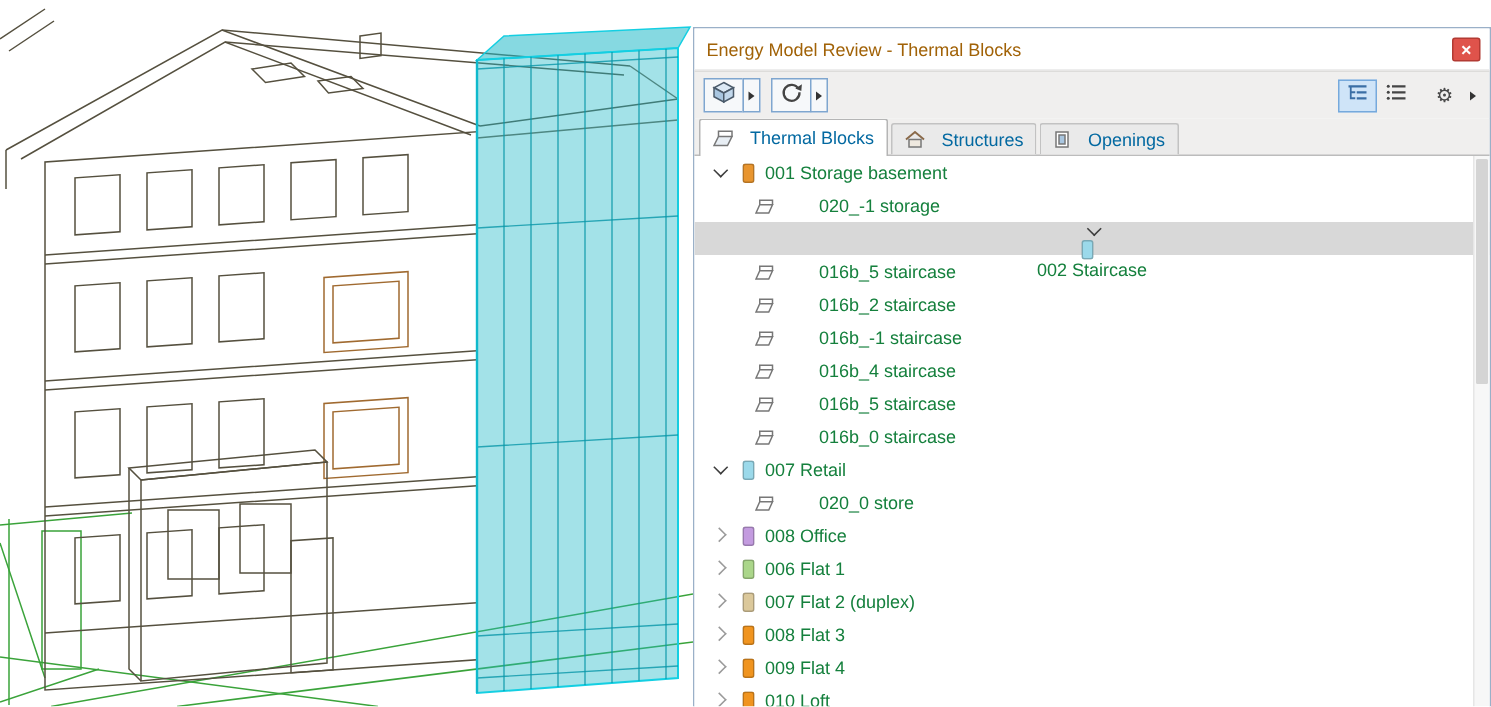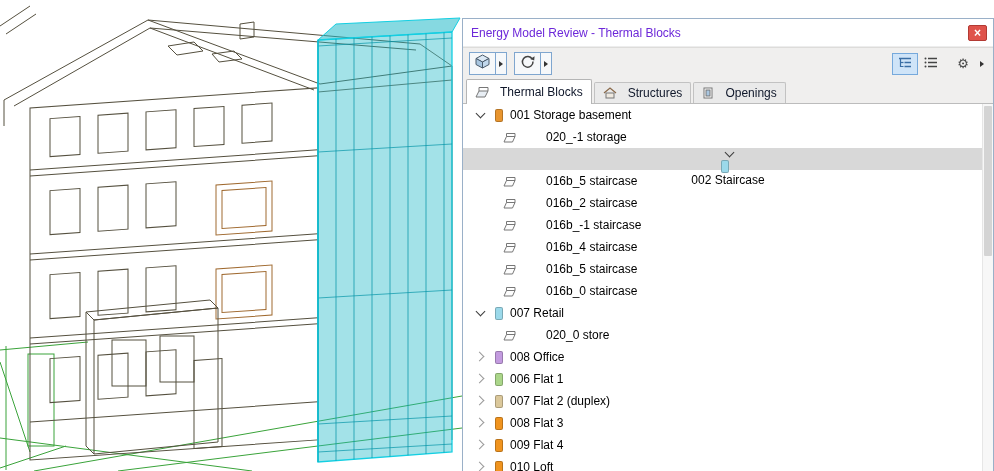--- a/index.html
+++ b/index.html
@@ -10,21 +10,21 @@
   
   .view3d { position:absolute; left:0; top:0; width:462px; height:471px; background:#fff; }
 
   
   .panel { position:absolute; left:462px; top:18px; width:532px; height:453px;
            background:#fff; border:1px solid #9ab0c8; border-bottom:none;
            display:flex; flex-direction:column; }
 
   .titlebar { height:28px; flex:none; background:#fff; display:flex; align-items:center;
               padding:0 6px 0 8px; border-bottom:1px solid #ededed; }
-  .titlebar .title { font-size:12px; color:#6d28d9; }
+  .titlebar .title { font-size:12px; color:#a16207; }
   .closebtn { margin-left:auto; width:19px; height:16px; border:1px solid #b23a33; border-radius:2px;
               color:#fff; font-size:12px; font-weight:bold; line-height:14px; text-align:center;
               cursor:pointer; }
 
   .toolbar { height:32px; flex:none; background:#f0efee; border-top:1px solid #dddcda;
              display:flex; align-items:center; padding:0 6px; }
   .combo { display:flex; align-items:stretch; margin-right:7px; }
   .tbb { display:flex; align-items:center; justify-content:center; background:#f6f8fa;
          border:1px solid #7fa6cf; height:23px; cursor:pointer; }
   .tbb.main { width:27px; }
@@ -32,21 +32,21 @@
   .tbb.flat { background:transparent; border:1px solid transparent; }
   .tbb.view { width:26px; height:22px; background:transparent; border:1px solid transparent; }
   .tbb.view.active { border:1px solid #76a9dc; }
   .tri { width:0; height:0; border-left:4px solid #333; border-top:3.5px solid transparent;
          border-bottom:3.5px solid transparent; }
   .gear { font-size:13px; color:#4a4a4a; line-height:1; }
   .tb-spacer { flex:1; }
 
   .tabstrip { height:25px; flex:none; background:#f0efee; border-bottom:1px solid #bcbcbc;
               display:flex; align-items:flex-end; padding-left:3px; }
-  .tab { display:flex; align-items:center; gap:5px; font-size:12px; color:#0f172a;
+  .tab { display:flex; align-items:center; gap:5px; font-size:12px; color:#0369a1;
          border:1px solid #c2c2c2; border-bottom:none; border-radius:2px 2px 0 0;
          background:#eaeaea; height:21px; padding:0 8px; margin-right:2px; cursor:pointer; }
   .tab.active { background:#fff; height:25px; margin-bottom:-1px; border-color:#b5b5b5; }
 
   .tree { flex:1; background:#fff; position:relative; font-size:12px; overflow:hidden; }
   .row { height:22px; display:flex; align-items:center; width:100%; cursor:default; }
   .chev { width:12px; height:12px; flex:none; margin-left:12px; margin-right:8px;
           position:relative; cursor:pointer; }
   .chev.down::before { content:""; position:absolute; left:2px; top:1px; width:6px; height:6px;
           border-right:1.8px solid #3c3c3c; border-bottom:1.8px solid #3c3c3c; transform:rotate(45deg); }
@@ -242,21 +242,21 @@
       <span class="plan">
         <svg width="12" height="12" viewBox="0 0 12 12">
           <rect x="2" y="1" width="8" height="10" fill="#fff" stroke="#777"></rect>
           <rect x="4" y="3" width="4" height="6" fill="#a9c6e0" stroke="#777"></rect>
         </svg>
       </span>
       <span>Openings</span>
     </div>
   </div>
 
-  <div class="tree" style="color: #000000;">
+  <div class="tree" style="color: #15803d;">
 
     <div class="row grow">
       <span class="chev down"></span>
       <span class="swatch" style="background-color: rgb(232, 149, 47);"></span>
       <span class="lbl">001 Storage basement</span>
     </div>
     <div class="row crow">
       <span class="plan">
         <svg width="13" height="11" viewBox="0 0 13 11">
             <path d="M1 10 L3.5 4.5 L12 4.5 L9.5 10 Z" fill="#fdfdfd" stroke="#777"></path>

